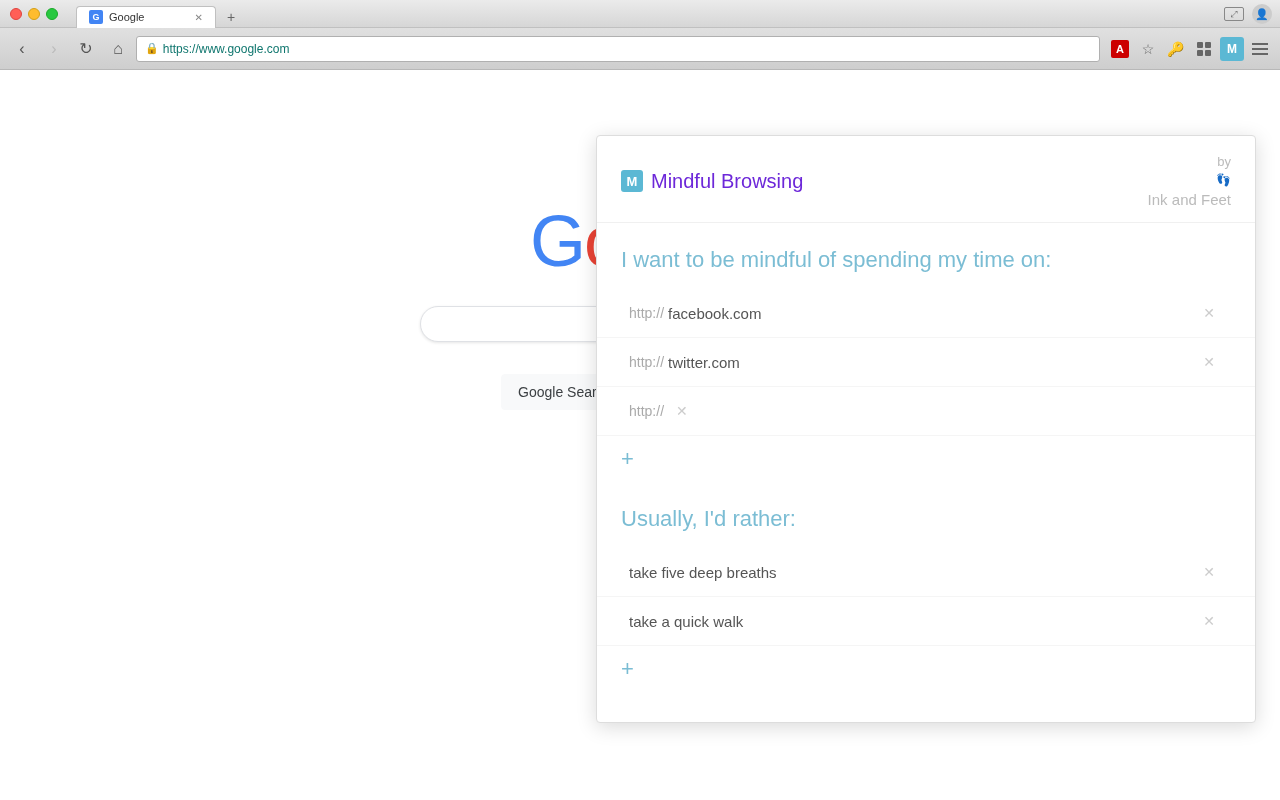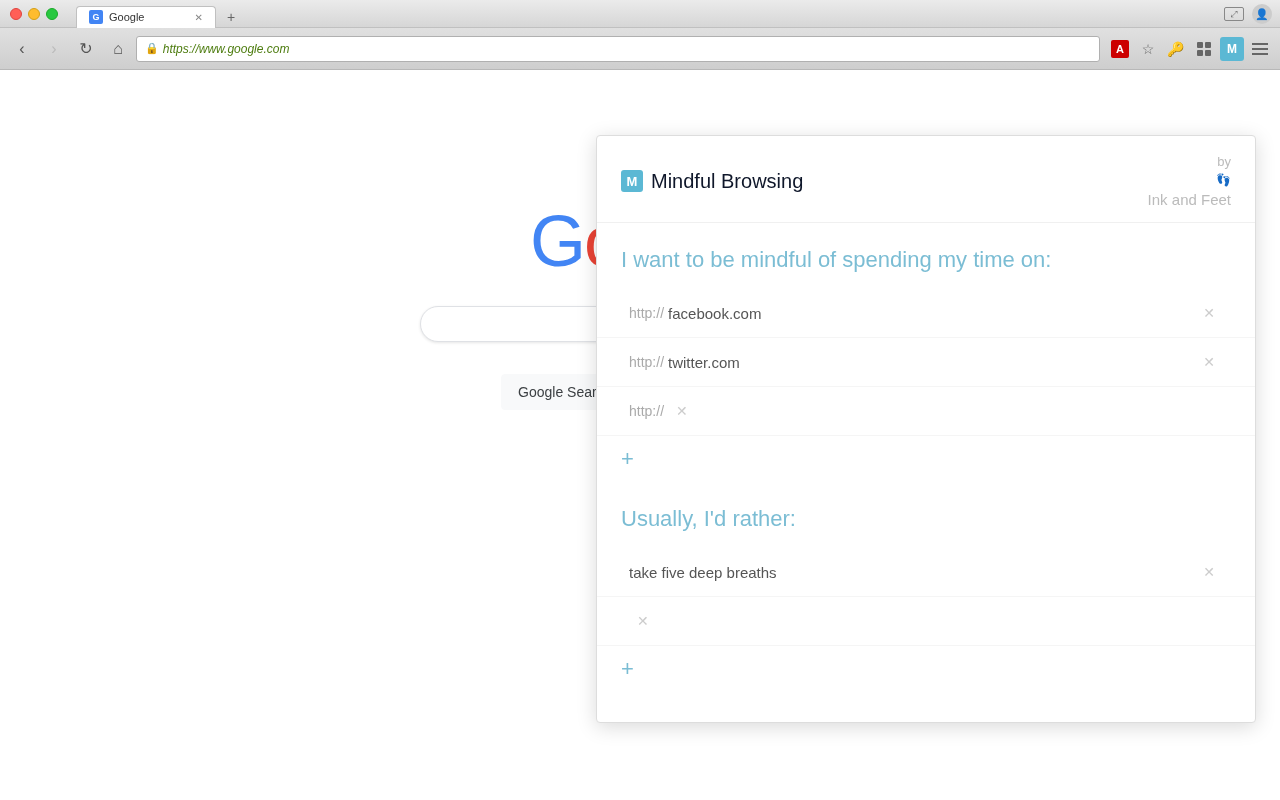--- a/index.html
+++ b/index.html
@@ -140,22 +140,21 @@
       gap: 4px;
     }
 
     .lock-icon {
       color: #4caf50;
       font-size: 11px;
     }
 
     .address-text {
       flex: 1;
-      color: #4d7c0f;
-      font-style: italic;
+      color: #0f766e;
     }
 
     .toolbar-icons {
       display: flex;
       align-items: center;
       gap: 4px;
       margin-left: 4px;
     }
 
     .toolbar-icon {
@@ -298,21 +297,21 @@
       display: flex;
       align-items: center;
       justify-content: center;
       color: white;
       font-size: 13px;
       font-weight: bold;
     }
 
     .popup-title {
       font-size: 20px;
-      color: #0f172a;
+      color: #6d28d9;
       font-weight: 400;
     }
 
     .popup-by {
       font-size: 13px;
       color: #bbb;
       display: flex;
       align-items: flex-end;
       gap: 4px;
       flex-direction: column;
@@ -541,20 +540,21 @@
 
     <div>
       <div class="section-title">Usually, I'd rather:</div>
 
       <div class="list-item">
         <span class="list-item-text">take five deep breaths</span>
         <span class="list-item-remove">✕</span>
       </div>
 
       <div class="list-item">
+        <span class="list-item-text">take a quick walk</span>
         <span class="list-item-remove">✕</span>
       </div>
 
       <div class="add-btn">
         <span class="add-plus">+</span>
       </div>
     </div>
   </div>
 </div>
 

